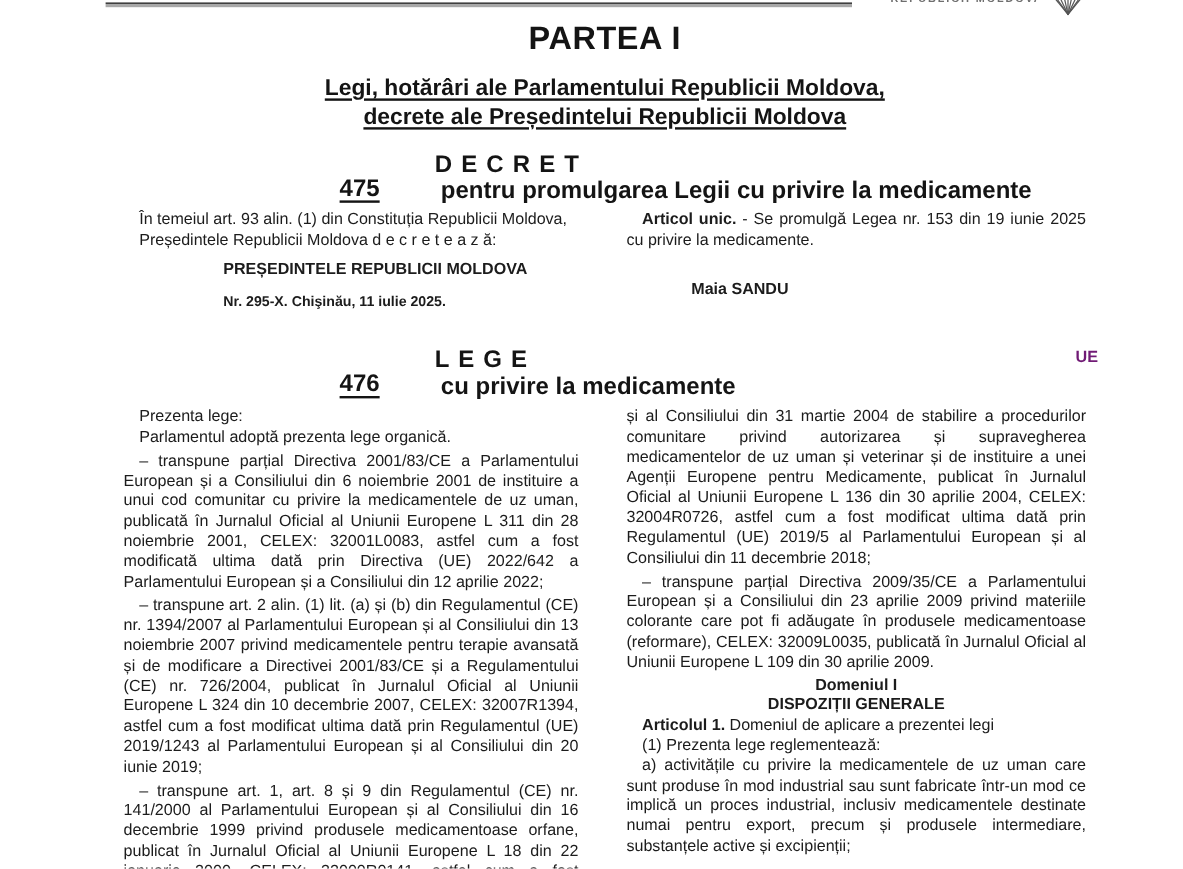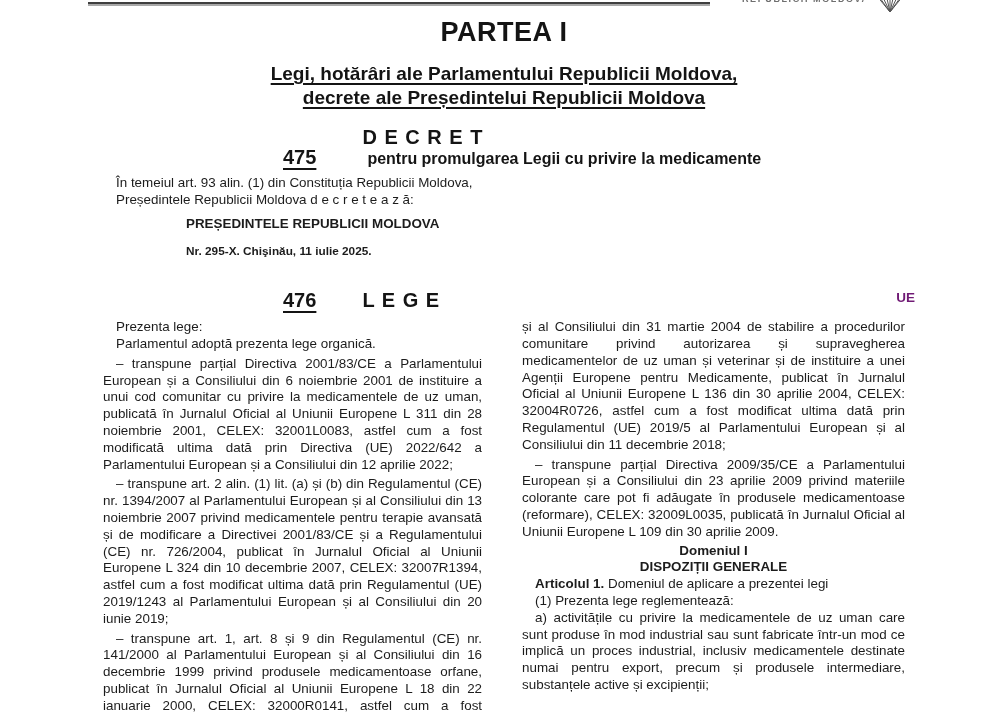--- a/index.html
+++ b/index.html
@@ -43,21 +43,21 @@
   
   .act-header{position:relative;display:flex;align-items:flex-end;margin-left:180px;}
   .act-header.decree-hdr{margin-top:15px;}
   .act-header.law-hdr{margin-top:28px;}
   .act-number{
     font-size:20px;font-weight:700;line-height:24px;color:#141414;
     text-decoration:underline;text-decoration-thickness:2px;text-underline-offset:4px;
     margin-right:46px;
   }
   .act-title{font-size:20px;font-weight:700;line-height:24px;letter-spacing:1px;color:#141414;}
-  .act-subtitle{font-size:16px;font-weight:700;line-height:20px;color:#141414;margin-left:5px;}
+  .act-subtitle{font-size:20px;font-weight:700;line-height:20px;color:#141414;margin-left:5px;}
   .ue-badge{
     position:absolute;right:-10px;top:2px;
     font-size:13.5px;font-weight:700;color:#701a75;
   }
   
   .columns{display:flex;column-gap:40px;}
   .columns.decree-cols{margin-top:6px;}
   .columns.law-cols{margin-top:7px;}
   .col{font-size:13.4px;line-height:16.8px;}
   .col.left{width:388px;}
@@ -115,26 +115,31 @@
     </div>
   </div>
 
   <div class="columns decree-cols">
     <div class="col left">
         <p class="para indent">În temeiul art. 93 alin. (1) din Constituția Republicii Moldova,</p>
         <p class="para indent">Președintele Republicii Moldova d e c r e t e a z ă:</p>
         <p class="para president">PREȘEDINTELE REPUBLICII MOLDOVA</p>
         <p class="para number-date">Nr. 295-X. Chişinău, 11 iulie 2025.</p>
       </div>
+    <div class="col right">
+        <p class="para indent"><b>Articol unic.</b> - Se promulgă Legea nr. 153 din 19 iunie 2025 cu privire la medicamente.</p>
+        <p class="para signature">Maia SANDU</p>
+      </div>
   </div>
 
   <div class="act-header law-hdr">
     <span class="act-number">476</span>
     <div class="act-titles">
       <div class="act-title">L E G E</div>
+      <div class="act-subtitle">cu privire la medicamente</div>
     </div>
     <span class="ue-badge">UE</span>
   </div>
 
   <div class="columns law-cols">
     <div class="col left">
         <p class="para indent">Prezenta lege:</p>
         <p class="para indent">Parlamentul adoptă prezenta lege organică.</p>
         <p class="para indent gap">– transpune parțial Directiva 2001/83/CE a Parlamentului European și a Consiliului din 6 noiembrie 2001 de instituire a unui cod comunitar cu privire la medicamentele de uz uman, publicată în Jurnalul Oficial al Uniunii Europene L 311 din 28 noiembrie 2001, CELEX: 32001L0083, astfel cum a fost modificată ultima dată prin Directiva (UE) 2022/642 a Parlamentului European și a Consiliului din 12 aprilie 2022;</p>
         <p class="para indent gap">– transpune art. 2 alin. (1) lit. (a) și (b) din Regulamentul (CE) nr. 1394/2007 al Parlamentului European și al Consiliului din 13 noiembrie 2007 privind medicamentele pentru terapie avansată și de modificare a Directivei 2001/83/CE și a Regulamentului (CE) nr. 726/2004, publicat în Jurnalul Oficial al Uniunii Europene L 324 din 10 decembrie 2007, CELEX: 32007R1394, astfel cum a fost modificat ultima dată prin Regulamentul (UE) 2019/1243 al Parlamentului European și al Consiliului din 20 iunie 2019;</p>

